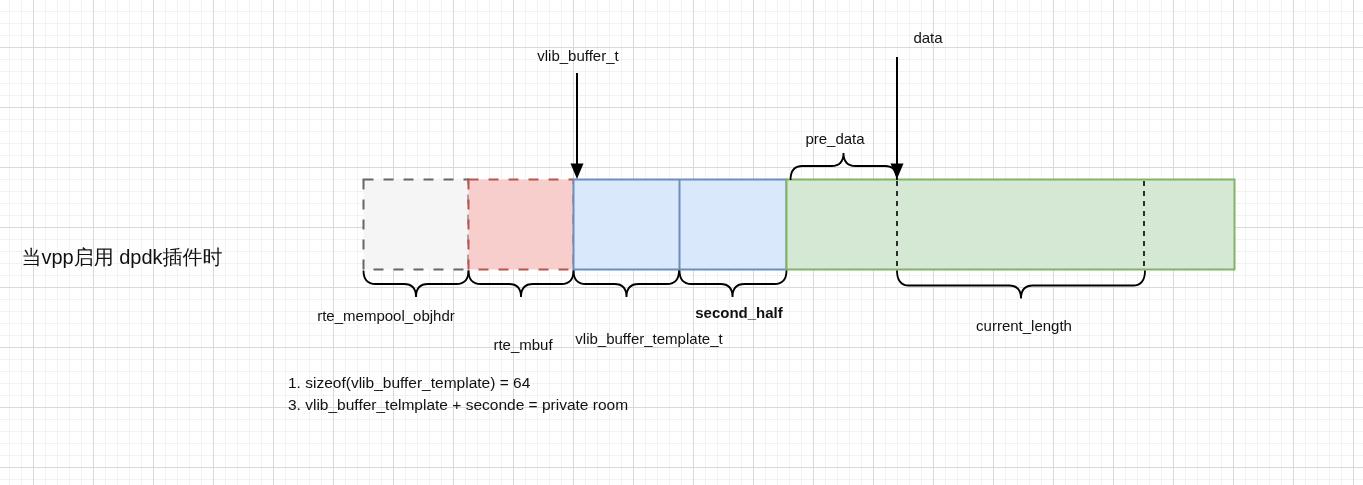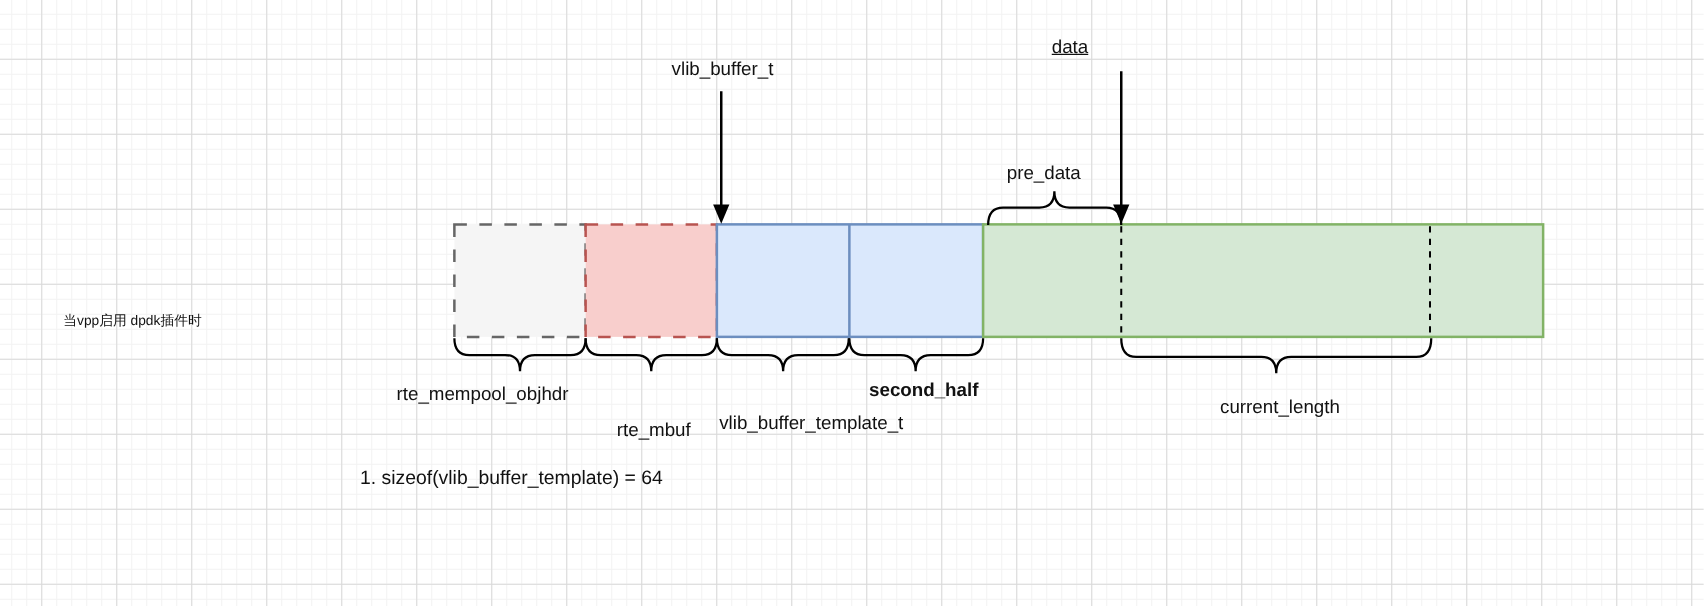--- a/index.html
+++ b/index.html
@@ -30,25 +30,25 @@
   .lbl {
     position: absolute;
     white-space: nowrap;
     color: #111111;
     font-size: 15px;
     line-height: 17px;
     transform: translateX(-50%);
   }
   .description {
     position: absolute;
-    left: 106px;
+    left: 122px;
     top: 246px;
     transform: translateX(-50%);
     text-align: center;
-    font-size: 11px;
+    font-size: 20px;
     line-height: 22px;
     color: #111111;
     white-space: nowrap;
   }
   .notes {
     position: absolute;
     left: 288px;
     top: 372px;
     font-size: 15.5px;
     line-height: 21.7px;
@@ -85,26 +85,27 @@
     <path d="M573.5,270.5 Q573.5,284 585.5,284 L614.5,284 Q626.5,284 626.5,297 Q626.5,284 638.5,284 L667,284 Q679,284 679,270.5" fill="none" stroke-width="1.8" style="stroke: rgb(0, 0, 0);"></path>
     <path d="M679.5,270.5 Q679.5,284 691.5,284 L720.5,284 Q732.5,284 732.5,297 Q732.5,284 744.5,284 L774.5,284 Q786.5,284 786.5,270.5" fill="none" stroke-width="1.8" style="stroke: rgb(0, 0, 0);"></path>
     <path d="M897,270.5 Q897,285.5 909,285.5 L1009,285.5 Q1021,285.5 1021,298.5 Q1021,285.5 1033,285.5 L1133,285.5 Q1145,285.5 1145,270.5" fill="none" stroke-width="1.8" style="stroke: rgb(0, 0, 0);"></path>
   </svg>
 
   <div class="description">
     <div>当vpp启用 dpdk插件时</div>
   </div>
 
   <div class="lbl" style="left:578px; top:47px;">vlib_buffer_t</div>
-  <div class="lbl" style="left:856px; top:29px;text-decoration:underline;">data</div>
+  <div class="lbl" style="left:928px; top:29px;">data</div>
   <div class="lbl" style="left:835px; top:130px;">pre_data</div>
 
   <div class="lbl" style="left:386px; top:307px;">rte_mempool_objhdr</div>
   <div class="lbl" style="left:523px; top:304px;margin-top:32px;">rte_mbuf</div>
   <div class="lbl" style="left:633px; top:330px;margin-left:16px;">vlib_buffer_template_t</div>
   <div class="lbl" style="left:739px; top:304px;font-weight:bold;">second_half</div>
   <div class="lbl" style="left:1024px; top:317px;">current_length</div>
 
   <div class="notes">
     <div>1. sizeof(vlib_buffer_template) = 64</div>
+    <div>3. vlib_buffer_telmplate + seconde = private room</div>
   </div>
 
 </div>
 
 </body></html>

